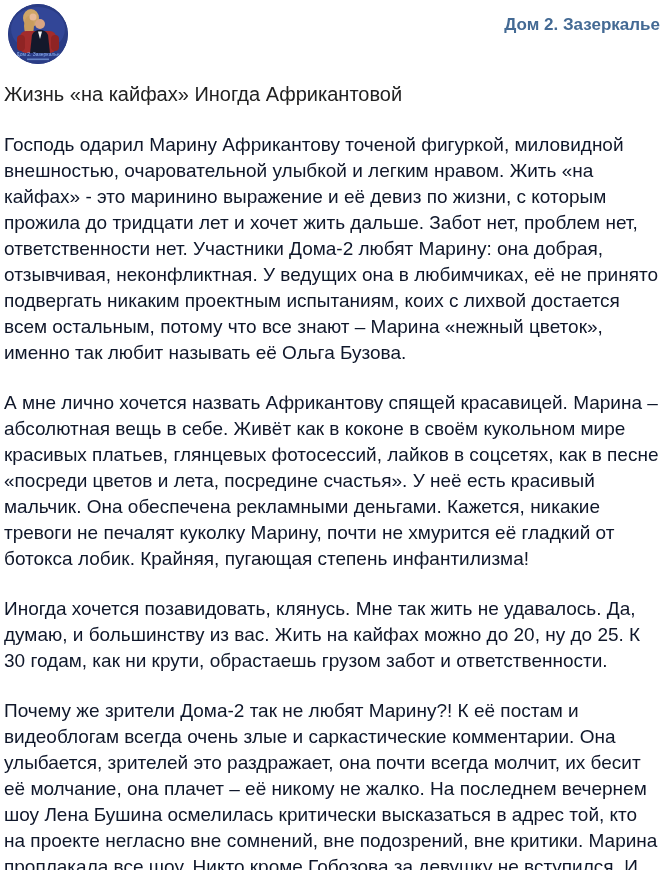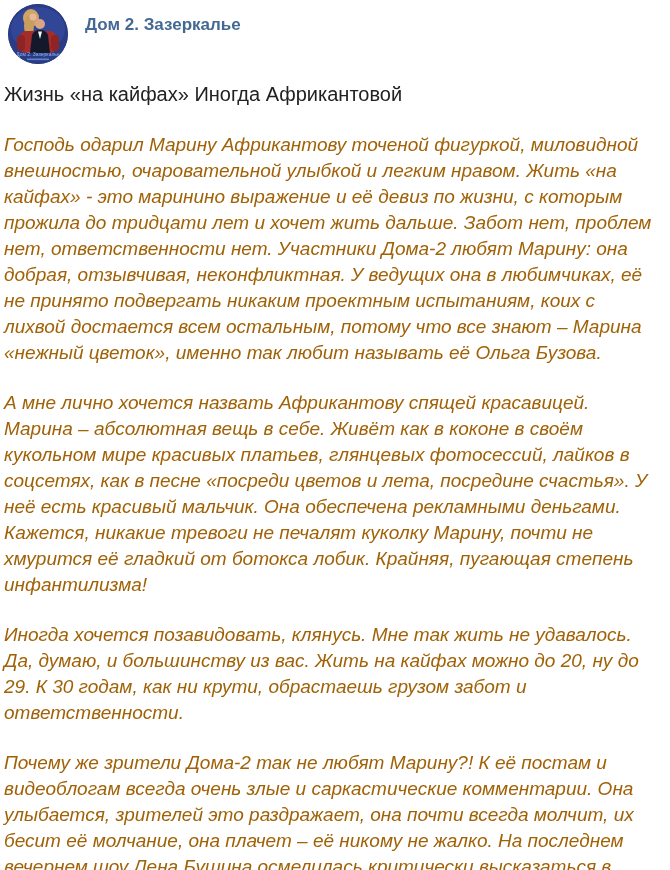--- a/index.html
+++ b/index.html
@@ -17,20 +17,21 @@
   .post {
     padding: 4px 10px 0 4px;
     box-sizing: border-box;
     width: 670px;
   }
   .post-header {
     display: flex;
     align-items: flex-start;
     margin: 0 0 0 4px;
     height: 62px;
+    justify-content: space-between;
   }
   .avatar {
     width: 60px;
     height: 60px;
     border-radius: 50%;
     overflow: hidden;
     flex: 0 0 60px;
     cursor: pointer;
     background: #2a3c85;
   }
@@ -48,22 +49,21 @@
     margin: 16px 0 26px 0;
     font-size: 20px;
     line-height: 24px;
     font-weight: normal;
     color: #222222;
   }
   .post-body p {
     margin: 0 0 24px 0;
     font-size: 19px;
     line-height: 26px;
-    color: #a16207;
-    font-style: italic;
+    color: #0f172a;
   }
 </style>
 </head>
 <body>
 
 <div class="post">
 
   <div class="post-header">
     <div class="avatar">
       <svg viewBox="0 0 60 60" width="60" height="60">
@@ -90,17 +90,17 @@
       </svg>
     </div>
     <a class="group-name" href="#">Дом 2. Зазеркалье</a>
   </div>
 
   <h1 class="post-title">Жизнь «на кайфах» Иногда Африкантовой</h1>
 
   <div class="post-body">
     <p>Господь одарил Марину Африкантову точеной фигуркой, миловидной внешностью, очаровательной улыбкой  и легким нравом. Жить «на кайфах» - это маринино выражение и её девиз по жизни, с которым прожила до тридцати лет и хочет жить дальше. Забот нет, проблем нет, ответственности нет. Участники Дома-2 любят Марину: она добрая, отзывчивая, неконфликтная. У ведущих она в любимчиках, её не принято подвергать никаким проектным испытаниям, коих с лихвой достается всем остальным, потому что все знают – Марина «нежный цветок», именно так любит называть её Ольга Бузова.</p>
     <p>А мне лично хочется назвать Африкантову спящей красавицей. Марина – абсолютная вещь в себе. Живёт как в коконе в своём кукольном мире красивых платьев, глянцевых фотосессий, лайков в соцсетях, как в песне «посреди цветов и лета, посредине счастья». У неё есть красивый мальчик. Она обеспечена рекламными деньгами. Кажется, никакие тревоги не печалят куколку Марину, почти не хмурится её  гладкий от ботокса лобик. Крайняя, пугающая степень инфантилизма!</p>
-    <p>Иногда хочется позавидовать, клянусь. Мне так жить не удавалось. Да, думаю, и большинству из вас. Жить на кайфах можно до 20, ну до 29. К 30 годам, как ни крути, обрастаешь грузом забот и ответственности.</p>
+    <p>Иногда хочется позавидовать, клянусь. Мне так жить не удавалось. Да, думаю, и большинству из вас. Жить на кайфах можно до 20, ну до 25. К 30 годам, как ни крути, обрастаешь грузом забот и ответственности.</p>
     <p>Почему же зрители Дома-2 так не любят Марину?! К её постам и видеоблогам всегда очень злые и саркастические комментарии. Она улыбается, зрителей это раздражает, она почти всегда молчит, их бесит её молчание, она плачет – её никому не жалко. На последнем вечернем шоу Лена Бушина осмелилась критически высказаться в адрес той, кто на проекте негласно вне сомнений, вне подозрений, вне критики. Марина проплакала все шоу. Никто кроме Гобозова за девушку не вступился. И даже всегда лояльная Бородина оказалась не на её стороне. Слезы Африкантовой были искренними и горькими, она действительно не понимает, что делает не так. А вы понимаете? Смогли бы объяснить?</p>
   </div>
 
 </div>
 
 </body></html>

